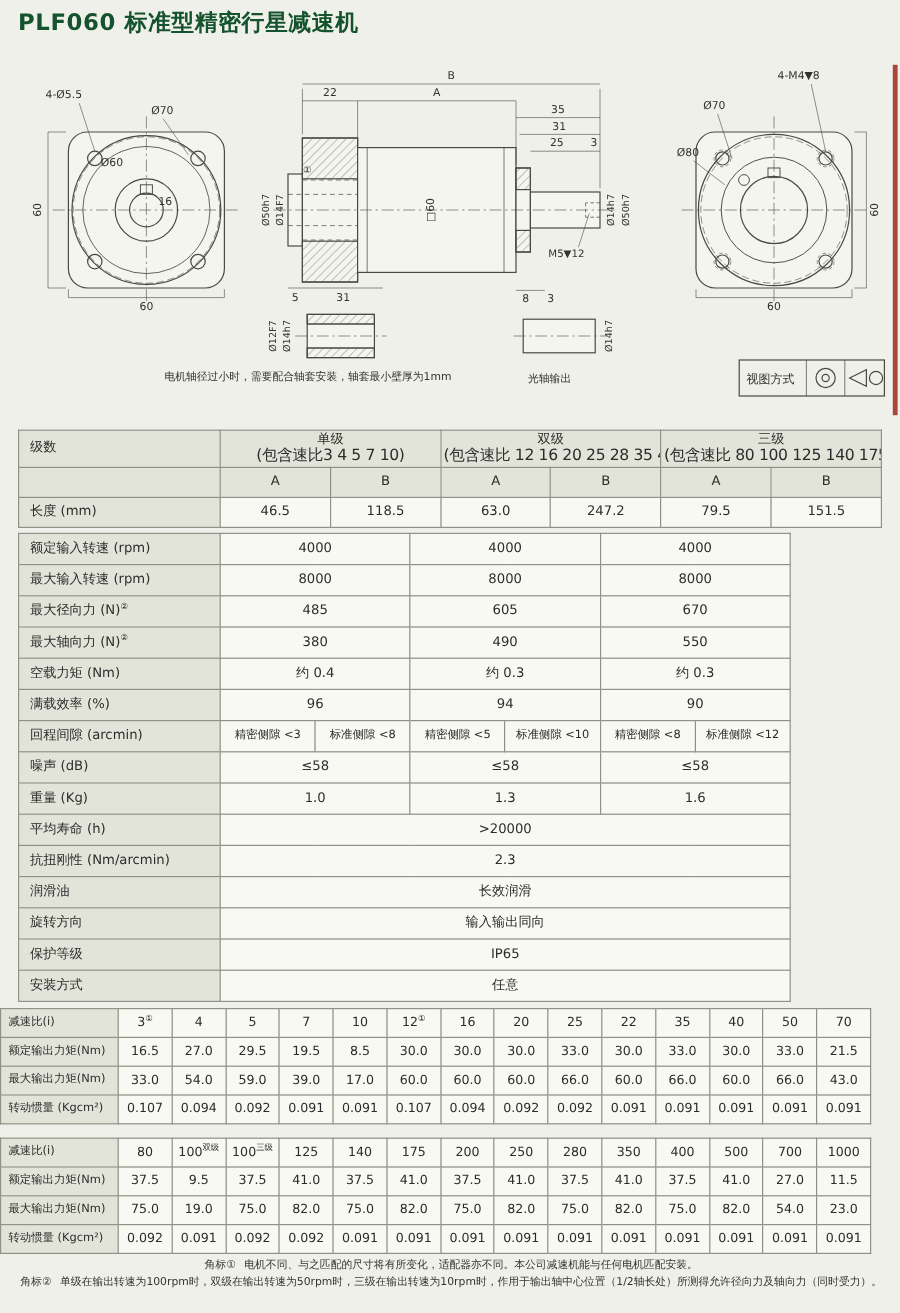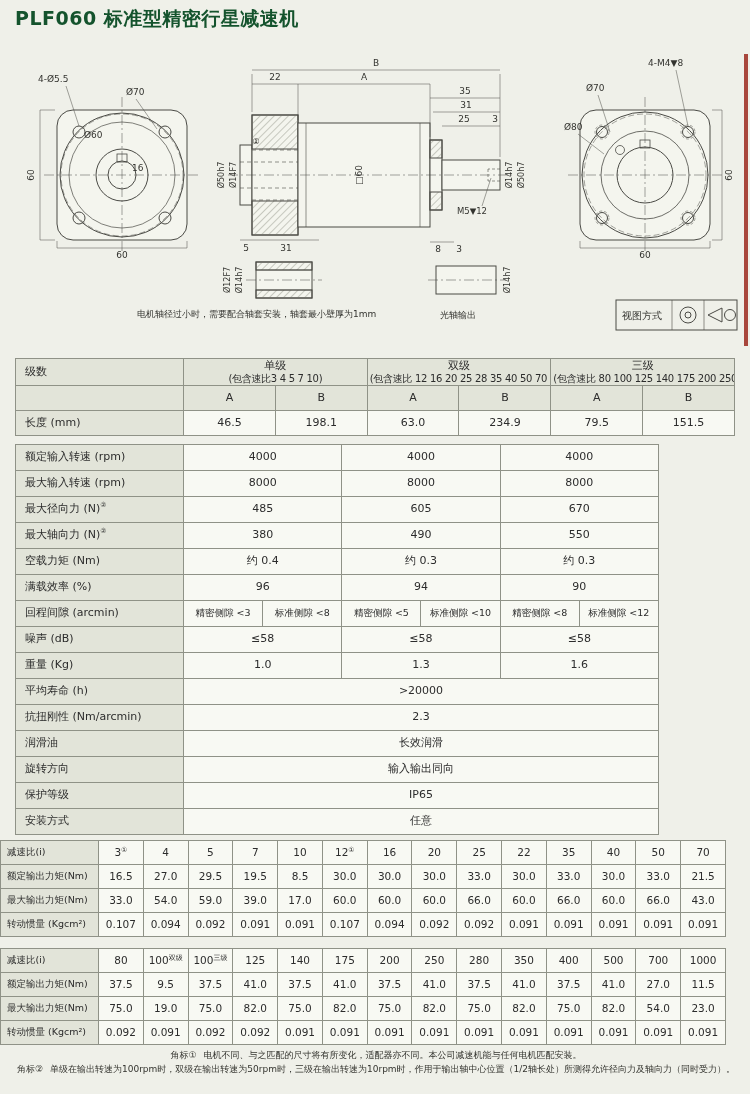--- a/index.html
+++ b/index.html
@@ -10,21 +10,21 @@
   svg{font-family:inherit;}
   svg text{fill:#33332f;stroke:none;}
 
   table{position:absolute;border-collapse:collapse;table-layout:fixed;}
   td{border:1px solid #8f9287;font-size:11px;text-align:center;background:#f8f9f3;
      padding:1px 3px;line-height:1.15;overflow:hidden;vertical-align:middle;}
   td.lbl{text-align:left;padding-left:9px;background:#e2e4d9;}
   td.grp{background:#e2e4d9;height:30px;padding:1px 2px;}
   td.abh{background:#e2e4d9;height:16px;}
   .grp-name{font-size:11px;}
-  .grp-ratios{font-size:10px;letter-spacing:-.3px;white-space:nowrap;}
+  .grp-ratios{font-size:13px;letter-spacing:-.3px;white-space:nowrap;}
   #spec-head{left:15px;top:358px;width:720px;}
   #spec-main{left:15px;top:444px;width:644px;}
   #spec-main td{height:23px;}
   #spec-head td{height:22px;margin-top:12px;}
   td.small{font-size:9.5px;padding:1px 1px;}
   sup{font-size:7px;line-height:0;}
 
   .ratio{width:726px;left:0;}
   #ratio-0{top:840px;}
   #ratio-1{top:948px;}
@@ -244,23 +244,23 @@
           <td class="abh">A</td>
           <td class="abh">B</td>
           <td class="abh">A</td>
           <td class="abh">B</td>
           <td class="abh">A</td>
           <td class="abh">B</td>
         </tr>
         <tr>
           <td class="lbl">长度 (mm)</td>
           <td class="val">46.5</td>
-          <td class="val">198.1</td>
+          <td class="val">118.5</td>
           <td class="val">63.0</td>
-          <td class="val">234.9</td>
+          <td class="val">247.2</td>
           <td class="val">79.5</td>
           <td class="val">151.5</td>
         </tr>
       </tbody>
   </table>
 
   <table id="spec-main" class="spec">
     <colgroup>
       <col style="width:168px">
         <col>

